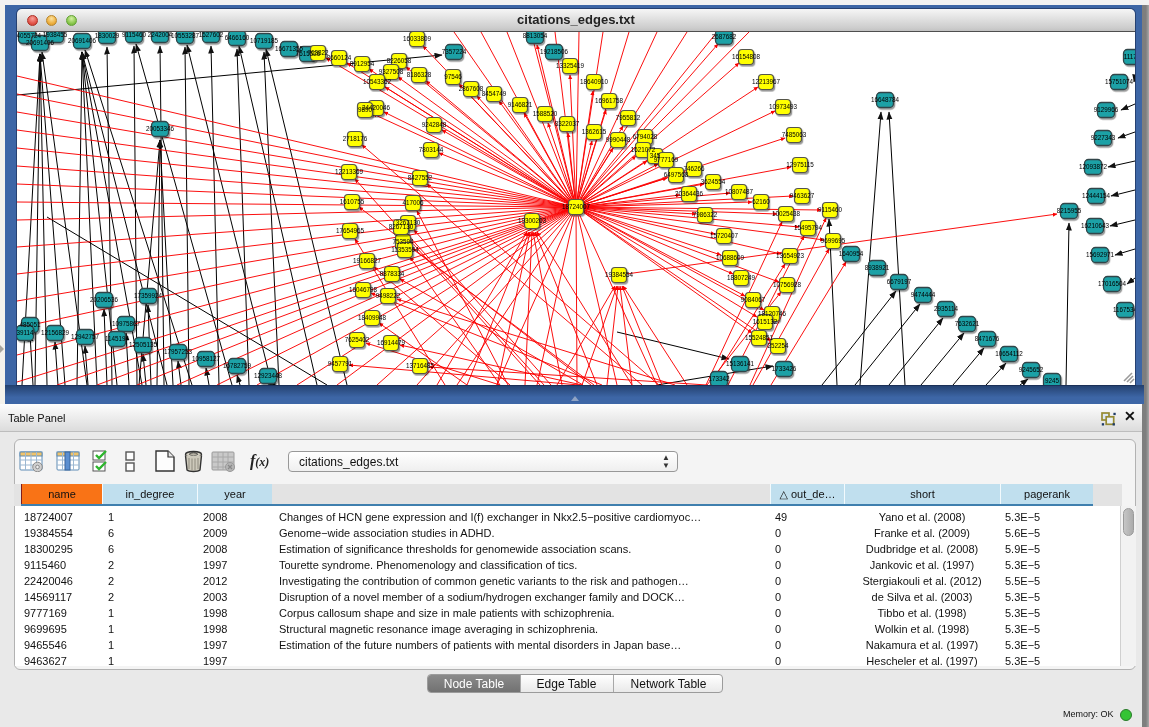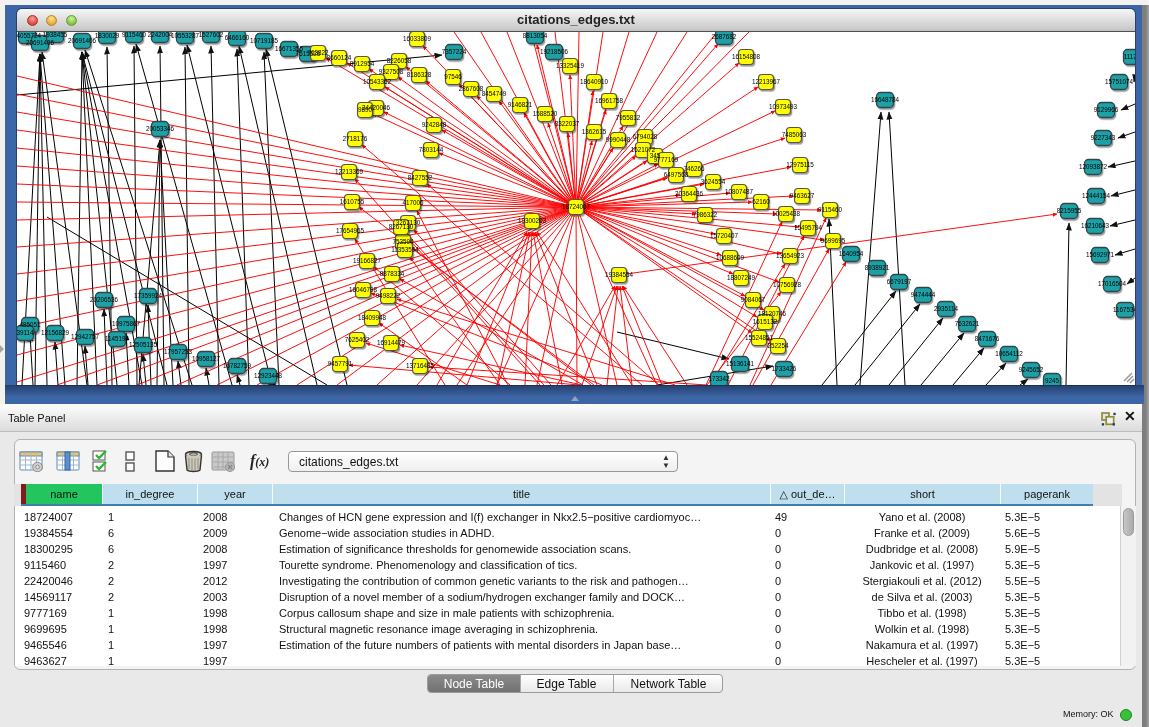--- a/index.html
+++ b/index.html
@@ -25,21 +25,21 @@
 #tp-x { position:absolute; left:1124px; top:4px; font-size:14px; font-weight:bold; color:#111; }
 #container { position:absolute; left:14px; top:35px; width:1122px; height:231px; background:#f4f4f4; border:1px solid #b2b2b2; border-radius:6px; }
 .ticon { position:absolute; top:450px; }
 #fx { position:absolute; left:250px; top:452px; font-size:16px; font-style:italic; font-family:"Liberation Serif",serif; font-weight:bold; color:#222; }
 #fx i { font-size:12px; }
 #combo { position:absolute; left:288px; top:451px; width:390px; height:21px; background:linear-gradient(#ffffff,#efefef); border:1px solid #989898; border-radius:4px; }
 #combo span { position:absolute; left:10px; top:3px; font-size:12px; color:#111; }
 #combo .arr { position:absolute; left:auto; right:7px; top:2px; font-size:8px; color:#333; line-height:8px; }
 #thead { position:absolute; left:14px; top:484px; width:1108px; height:22px; background:#e3e3e3; }
 .th { position:absolute; top:0; height:21px; background:#c0dfee; border-left:1px solid #f2fafd; font-size:11px; text-align:center; color:#111; padding-top:4px; }
-#thead .gray { background:#22c55e; border-left:5px solid #7f1d1d; }
+#thead .gray { background:#f97316; border-left:1px solid #7f1d1d; }
 #thead-line { position:absolute; left:21px; top:504px; width:1072px; height:2px; background:#3f7fae; }
 #tbody { position:absolute; left:15px; top:506px; width:1105px; height:160px; background:#fff; }
 .tr { position:absolute; left:0; width:1149px; height:16px; }
 .tr span { position:absolute; top:2px; font-size:11px; color:#111; white-space:nowrap; }
 .tr span.ctr { text-align:center; }
 #vsb { position:absolute; left:1120px; top:506px; width:16px; height:160px; background:#f2f2f2; border-left:1px solid #d0d0d0; }
 #vsb .thumb { position:absolute; left:2px; top:2px; width:11px; height:28px; background:linear-gradient(to right,#c6c6c6,#ababab); border:1px solid #9a9a9a; border-radius:6px; }
 #tabs { position:absolute; left:427px; top:674px; width:296px; height:19px; border:1px solid #9b9b9b; border-radius:4px; background:linear-gradient(#fff,#e9e9e9); overflow:hidden; }
 #tabs .seg { position:absolute; top:0; height:19px; font-size:12px; color:#111; text-align:center; padding-top:2px; }
 #tabs .sel { background:linear-gradient(#8a8a8a,#6f6f6f); color:#fff; }
@@ -615,21 +615,20 @@
   </svg>
 <div id="fx">f<i>(x)</i></div>
 <div id="combo">
     <span>citations_edges.txt</span>
     <span class="arr">▲<br>▼</span>
   </div>
 <div id="thead">
   <div class="th gray" style="left:7px;width:81px">name</div>
   <div class="th" style="left:88px;width:95px">in_degree</div>
   <div class="th" style="left:183px;width:75px">year</div>
-  <div class="th" style="left:258px;width:498px">title</div>
   <div class="th" style="left:756px;width:74px">△ out_de…</div>
   <div class="th" style="left:830px;width:156px">short</div>
   <div class="th" style="left:986px;width:93px">pagerank</div>
 </div>
 <div id="thead-line"></div>
 <div id="tbody">
     <div class="tr" style="top:3px">
       <span style="left:9px">18724007</span>
       <span style="left:93px">1</span>
       <span style="left:188px">2008</span>

